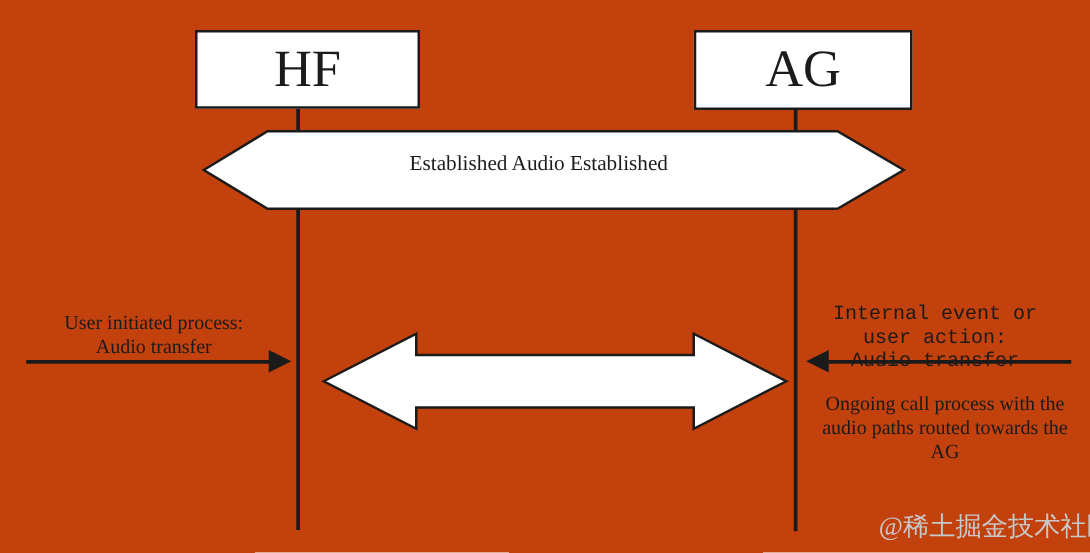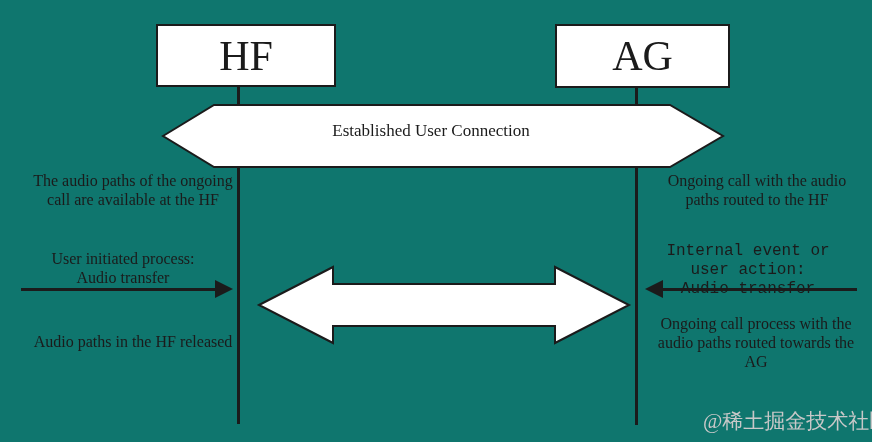--- a/index.html
+++ b/index.html
@@ -4,21 +4,21 @@
 <style>
   html, body {
     margin: 0;
     padding: 0;
     background: #ffffff;
   }
   #canvas {
     position: relative;
     width: 872px;
     height: 442px;
-    background: #0f766e;
+    background: #c2410c;
     font-family: "Liberation Serif", "DejaVu Serif", serif;
     color: #1b1b1b;
     overflow: hidden;
   }
   .actor-box {
     position: absolute;
     border: 2px solid #1b1b1b;
     background: #ffffff;
     display: flex;
     align-items: center;
@@ -114,30 +114,25 @@
     <polygon points="259,305 333,267 333,284 555,284 555,267 629,305 555,343 555,326 333,326 333,343" fill="#ffffff" stroke="#1b1b1b" stroke-width="2"></polygon>
   </svg>
 
   <div class="actor-box" id="hf-box">
     <span class="actor-label">HF</span>
   </div>
   <div class="actor-box" id="ag-box">
     <span class="actor-label">AG</span>
   </div>
 
-  <div class="note" id="banner-label">Established User Connection</div>
+  <div class="note" id="banner-label">Established Audio Established</div>
 
-  <div class="note" id="note-left-top">The audio paths of the ongoing
-call are available at the HF</div>
   <div class="note" id="note-left-mid">User initiated process:
 Audio transfer</div>
-  <div class="note" id="note-left-bottom">Audio paths in the HF released</div>
 
-  <div class="note" id="note-right-top">Ongoing call with the audio
-paths routed to the HF</div>
   <div class="note" id="note-right-mid">Internal event or user action:
 Audio transfer</div>
   <div class="note" id="note-right-bottom">Ongoing call process with the
 audio paths routed towards the
 AG</div>
 
   <div class="arrow-line" id="hf-arrow-line"></div>
   <div class="arrow-head" id="hf-arrow-head"></div>
 
   <div class="arrow-line" id="ag-arrow-line"></div>

